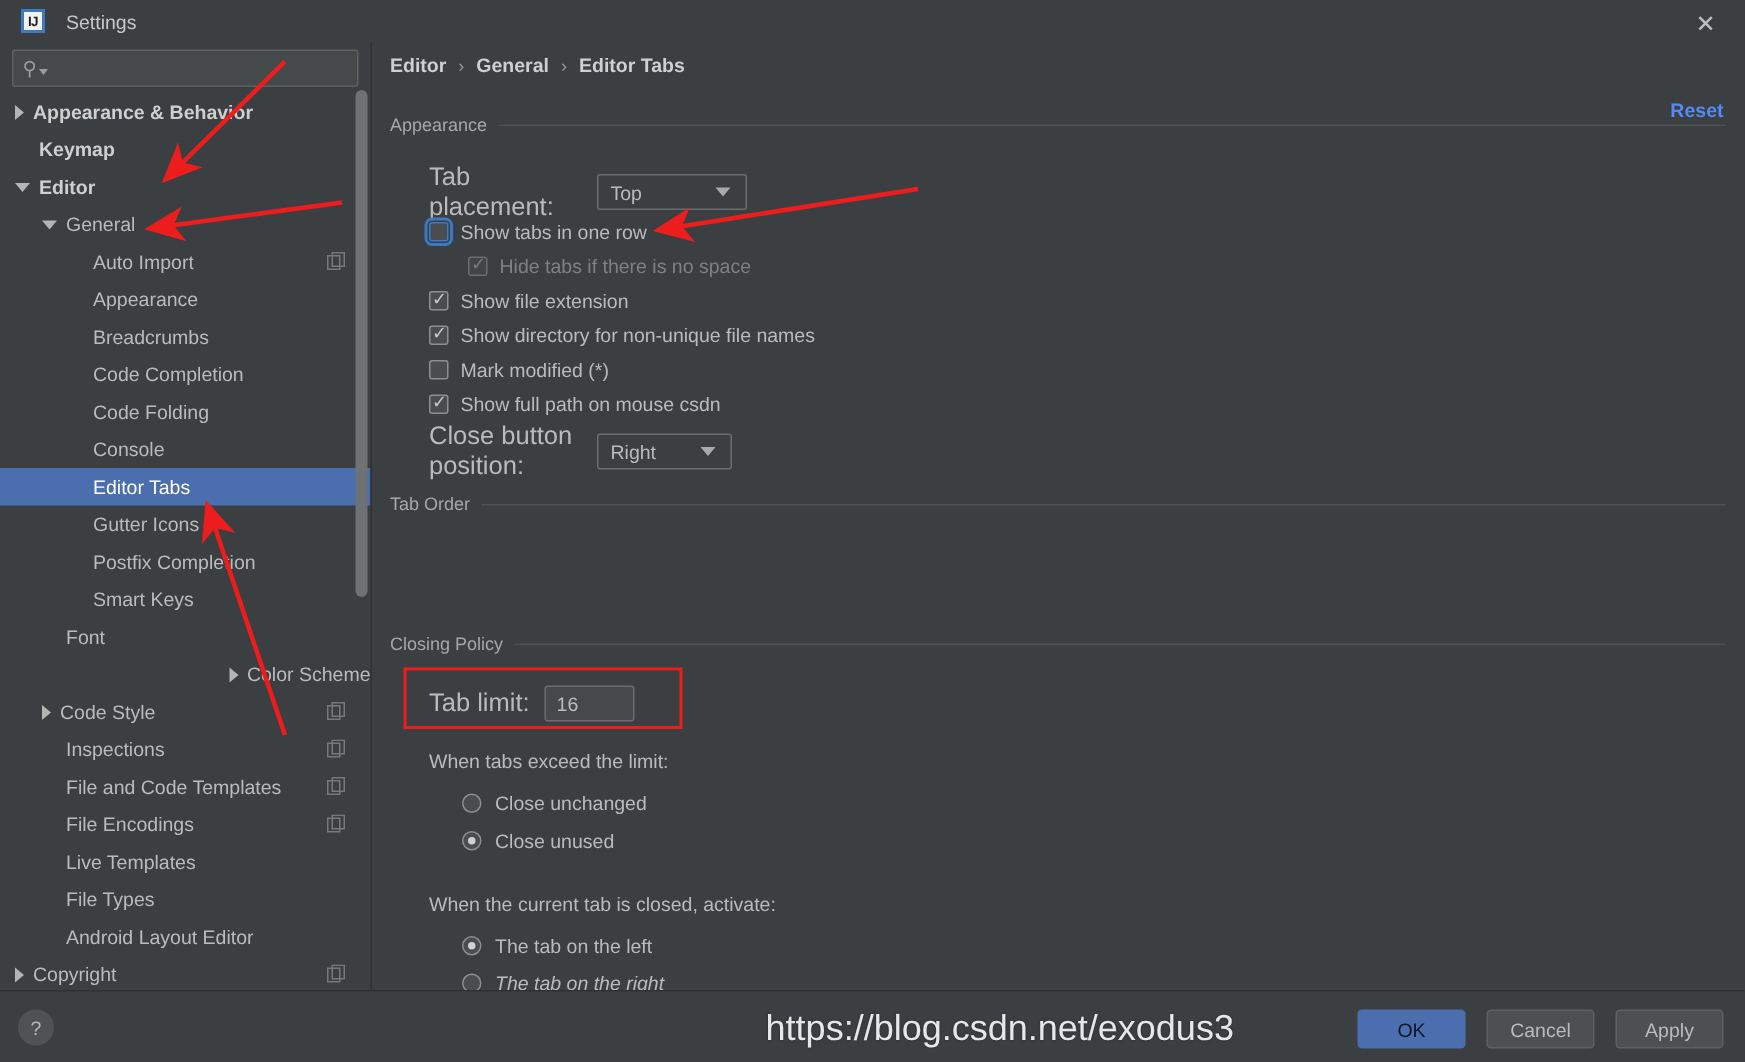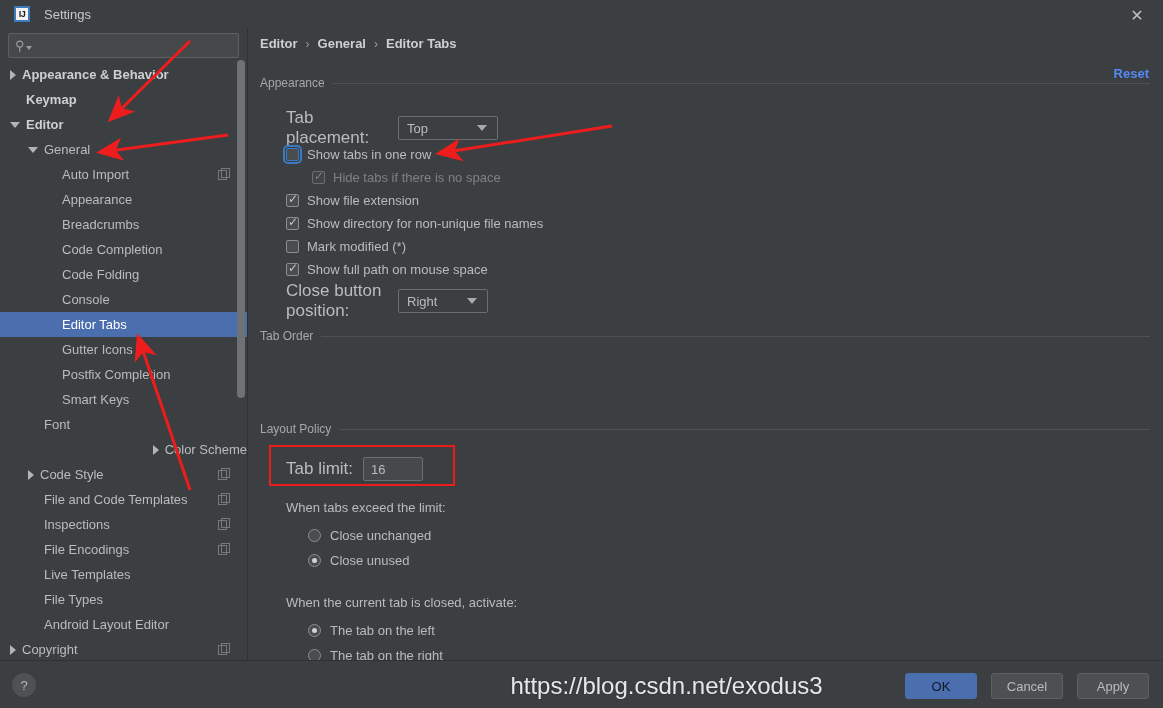--- a/index.html
+++ b/index.html
@@ -311,29 +311,29 @@
         <div class="tree-row" style="padding-left: 28px;">
           <span class="tw collapsed"></span>
           <span class="tree-label">Code Style</span>
           <span class="copy-icon"><svg viewBox="0 0 13 13" width="13" height="13">
               <rect x="0.5" y="2.5" width="8" height="9" fill="none" stroke="#9a9c9e"></rect>
               <rect x="3.5" y="0.5" width="8" height="9" fill="none" stroke="#9a9c9e"></rect>
             </svg></span>
         </div>
         <div class="tree-row" style="padding-left: 28px;">
           <span class="tw none"></span>
-          <span class="tree-label">File and Code Templates</span>
+          <span class="tree-label">Inspections</span>
           <span class="copy-icon"><svg viewBox="0 0 13 13" width="13" height="13">
               <rect x="0.5" y="2.5" width="8" height="9" fill="none" stroke="#9a9c9e"></rect>
               <rect x="3.5" y="0.5" width="8" height="9" fill="none" stroke="#9a9c9e"></rect>
             </svg></span>
         </div>
         <div class="tree-row" style="padding-left: 28px;">
           <span class="tw none"></span>
-          <span class="tree-label">Inspections</span>
+          <span class="tree-label">File and Code Templates</span>
           <span class="copy-icon"><svg viewBox="0 0 13 13" width="13" height="13">
               <rect x="0.5" y="2.5" width="8" height="9" fill="none" stroke="#9a9c9e"></rect>
               <rect x="3.5" y="0.5" width="8" height="9" fill="none" stroke="#9a9c9e"></rect>
             </svg></span>
         </div>
         <div class="tree-row" style="padding-left: 28px;">
           <span class="tw none"></span>
           <span class="tree-label">File Encodings</span>
           <span class="copy-icon"><svg viewBox="0 0 13 13" width="13" height="13">
               <rect x="0.5" y="2.5" width="8" height="9" fill="none" stroke="#9a9c9e"></rect>
@@ -409,42 +409,42 @@
           <div class="row" style="padding-left: 0px;">
             <span class="cb checked"></span>
             <span class="cb-label">Show directory for non-unique file names</span>
           </div>
           <div class="row" style="padding-left: 0px;">
             <span class="cb"></span>
             <span class="cb-label">Mark modified (*)</span>
           </div>
           <div class="row" style="padding-left: 0px;">
             <span class="cb checked"></span>
-            <span class="cb-label">Show full path on mouse space</span>
+            <span class="cb-label">Show full path on mouse csdn</span>
           </div>
         </div>
       <div class="row" style="height:30px; margin-top:5px;">
         <span class="field-label" style="width:112px;">Close button position:</span>
         <div class="combo" style="width:90px;">
           <span class="combo-val">Right</span>
           <span class="combo-arrow"></span>
         </div>
       </div>
     </div>
 
     <div class="group" style="top:301px;">
       <div class="group-title">
         <span>Tab Order</span>
         <span class="group-line"></span>
       </div>
     </div>
 
     <div class="group" style="top:394px;">
       <div class="group-title">
-        <span>Layout Policy</span>
+        <span>Closing Policy</span>
         <span class="group-line"></span>
       </div>
     </div>
 
     <div class="group" style="top:424px; left:20px; width:640px;">
       <div class="row" style="height:34px; padding-left:18px;">
         <span class="field-label" style="margin-right:10px;">Tab limit:</span>
         <div class="textfield" style="width:60px;">
           <span>16</span>
         </div>
@@ -464,21 +464,21 @@
           </div>
       </div>
 
       <div style="margin-top:22px; padding-left:18px;">
         <div class="section-label">When the current tab is closed, activate:</div>
         <div id="activate-radios" style="margin-top:8px; padding-left:22px;">
             <div class="row" style="height: 25px;">
               <span class="rb selected"></span>
               <span class="cb-label">The tab on the left</span>
             </div>
-            <div class="row" style="height: 25px;">
+            <div class="row" style="height: 25px; font-style: italic;">
               <span class="rb"></span>
               <span class="cb-label">The tab on the right</span>
             </div>
           </div>
       </div>
     </div>
 
     <div class="highlight-box" style="left:21px; top:417px; width:186px; height:41px;"></div>
   </div>
 

